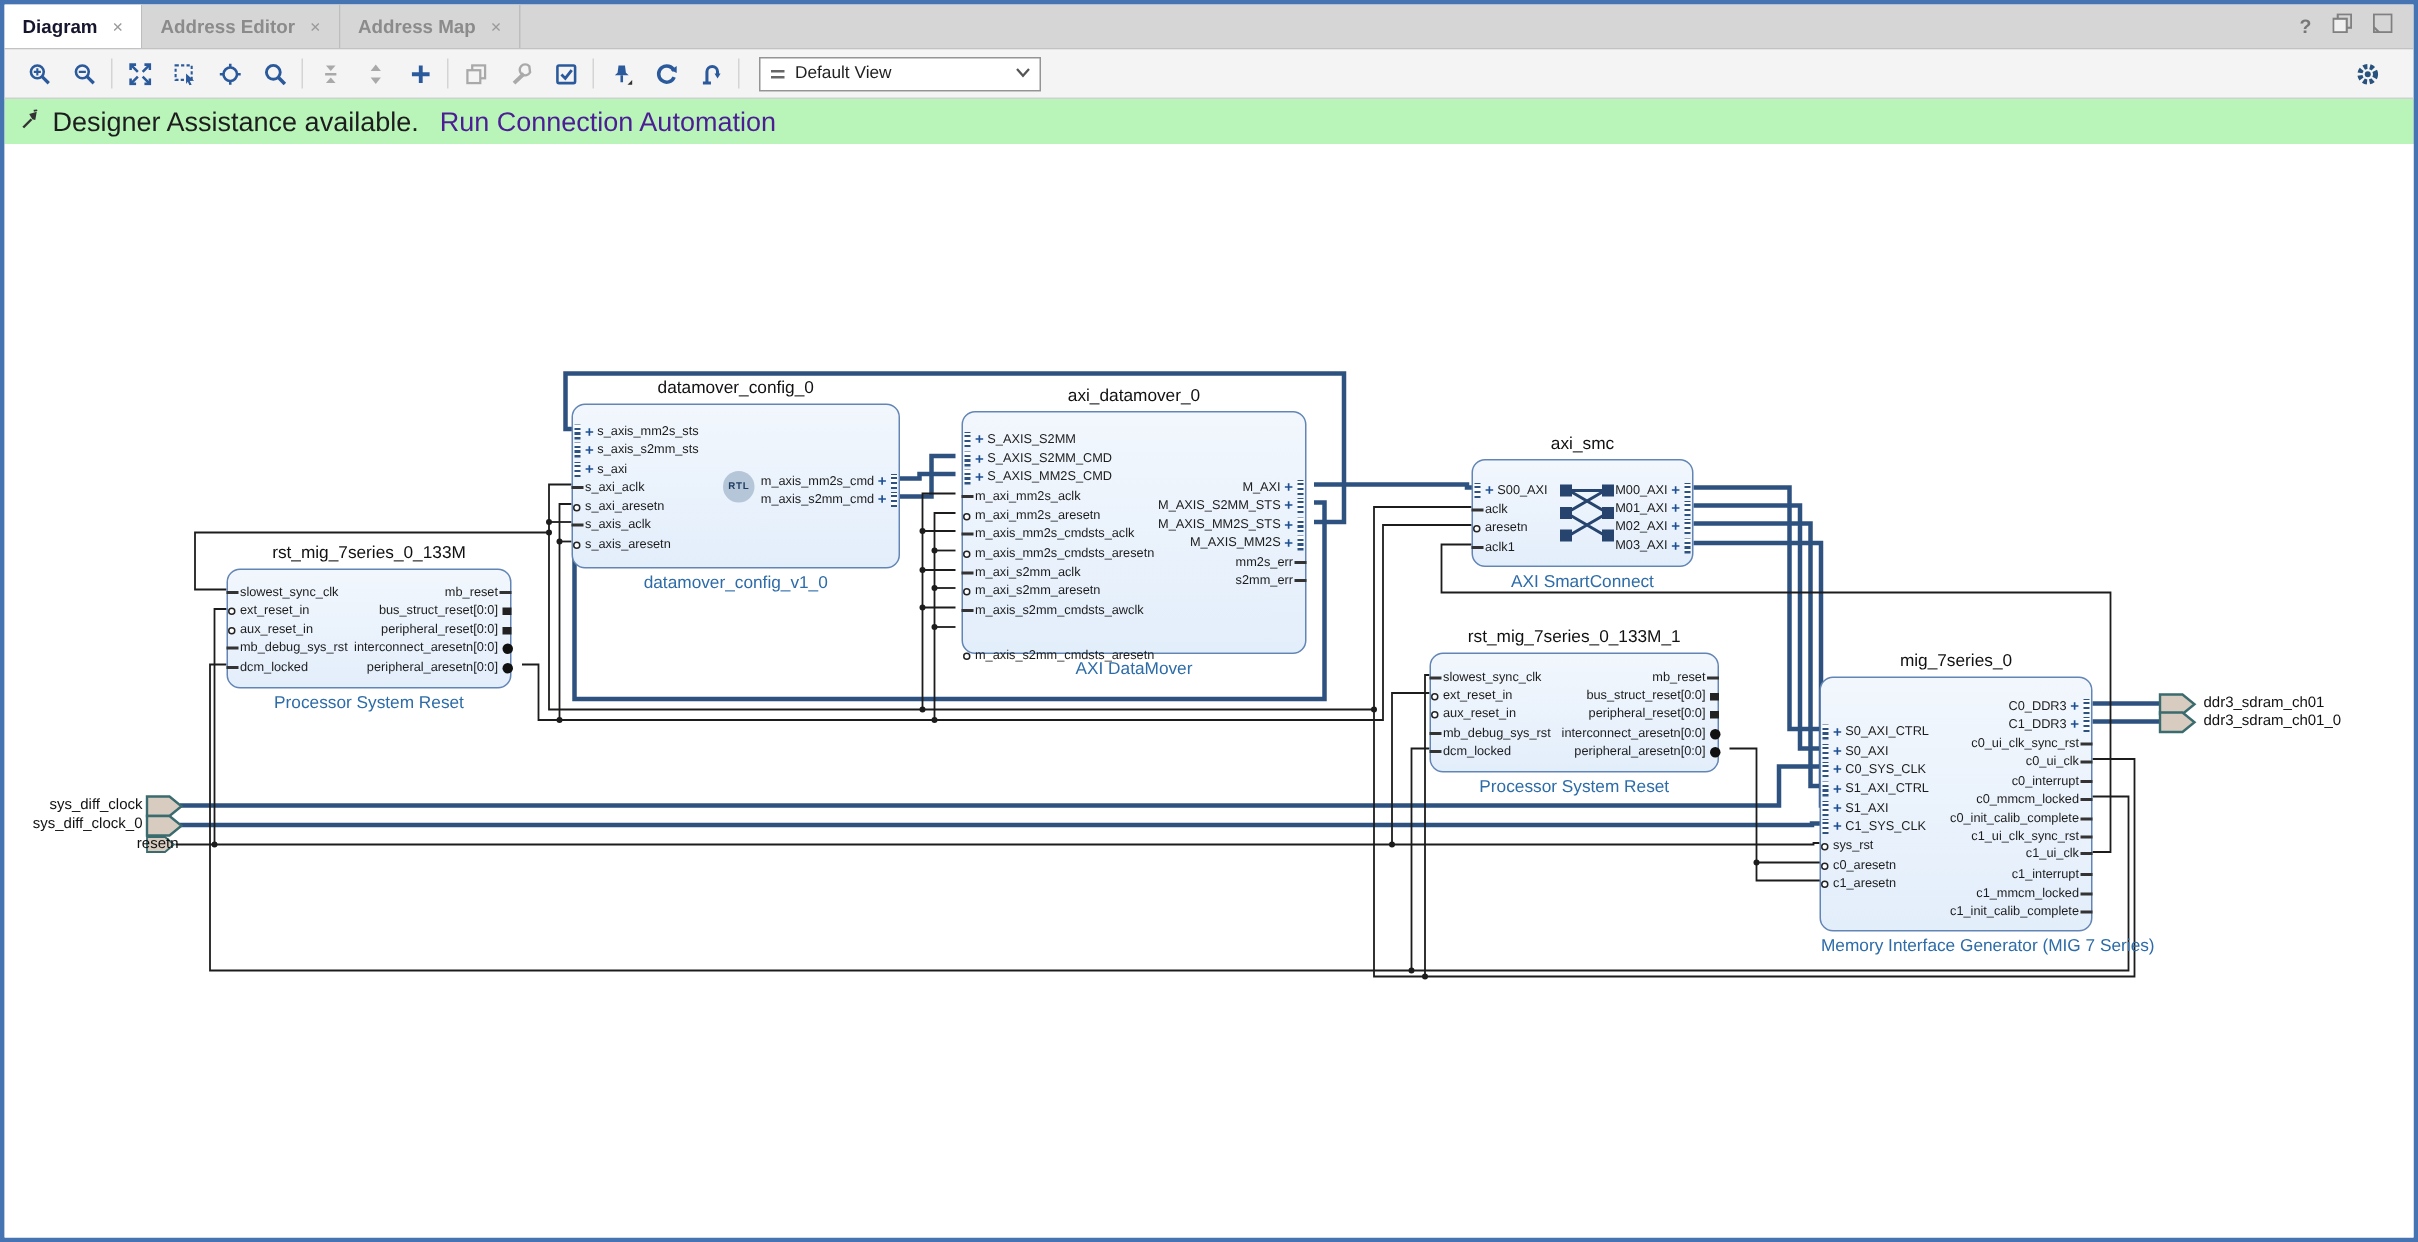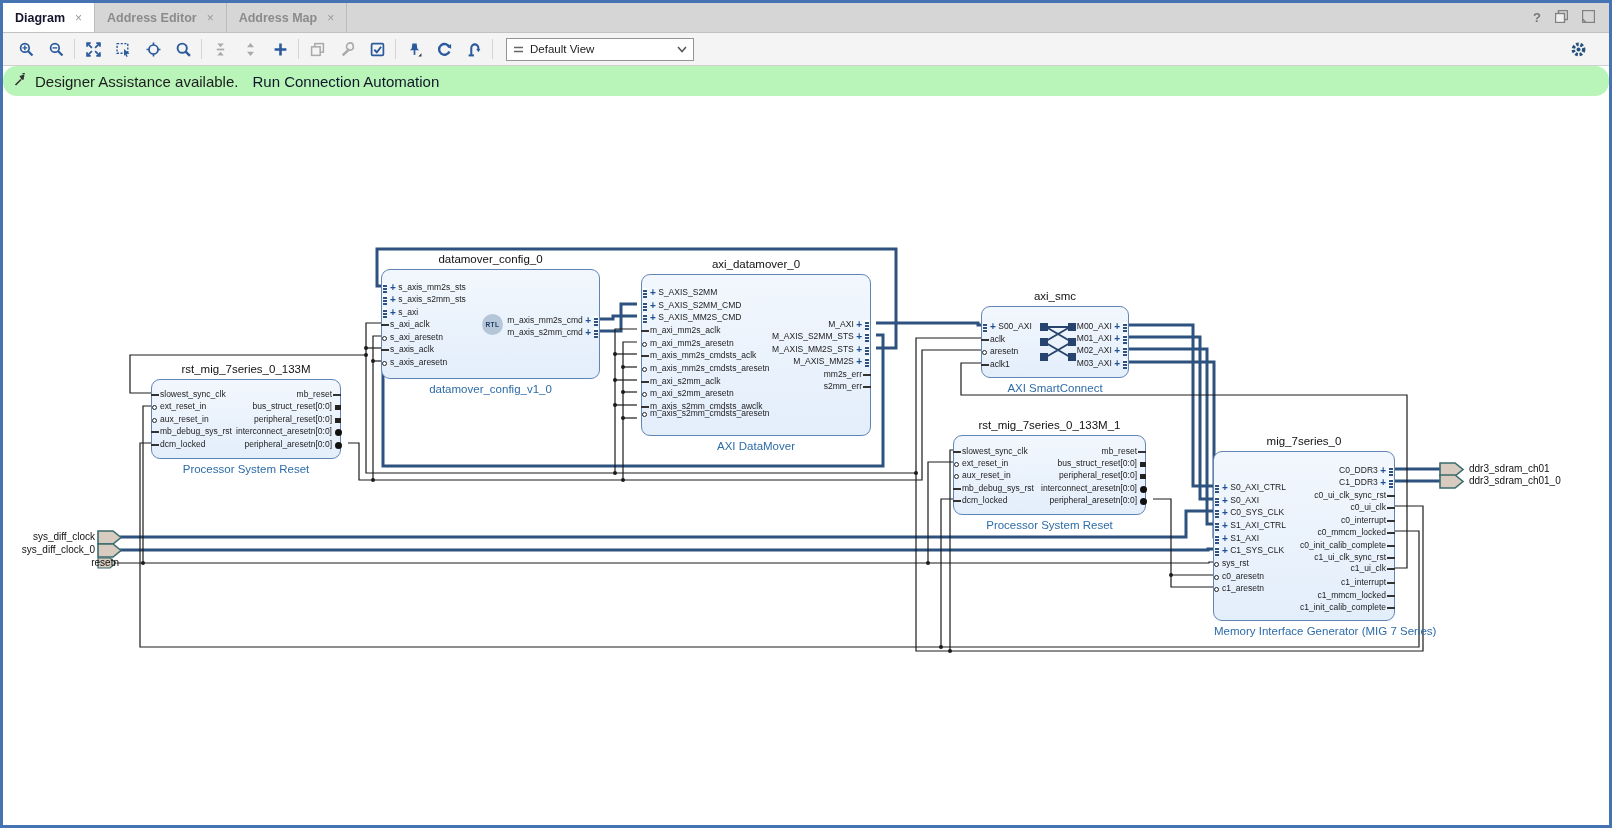--- a/index.html
+++ b/index.html
@@ -18,22 +18,22 @@
   .winicons .q{font-size:13px;font-weight:bold;}
   .toolbar{position:absolute;left:0;top:30px;width:100%;height:33px;background:#f4f4f4;
            border-bottom:1px solid #d0d0d0;display:flex;align-items:center;padding:0 8px;}
   .tbtn{width:26px;height:26px;display:flex;align-items:center;justify-content:center;margin:0 2px;}
   .tsep{width:1px;height:20px;background:#d4d4d4;margin:0 3px;}
   .viewsel{margin-left:10px;height:23px;min-width:188px;border:1px solid #949494;background:#fff;
            display:flex;align-items:center;font-size:11.5px;color:#222;padding:0 6px;gap:6px;}
   .viewsel .chev{margin-left:auto;color:#555;}
   .gear{margin-left:auto;margin-right:10px;}
   .banner{position:absolute;left:0;top:63px;width:100%;height:30px;background:#b9f4b9;
-          display:flex;align-items:center;gap:8px;padding:0 10px;font-size:15px;color:#1d1d1d;border-radius:14px;}
-  .banner a{color:#0f172a;text-decoration:none;margin-left:6px;}
+          display:flex;align-items:center;gap:8px;padding:0 10px;font-size:18px;color:#1d1d1d;}
+  .banner a{color:#4c1d95;text-decoration:none;margin-left:6px;}
   
   #stage{position:absolute;left:0;top:93px;width:1612px;height:732px;background:#fff;}
   #wires{position:absolute;left:0;top:-93px;width:1612px;height:828px;pointer-events:none;}
   .block{position:absolute;background:linear-gradient(180deg,#f2f7fd,#e3eefb);
          border:1px solid #6285b5;border-radius:9px;}
   .btitle{position:absolute;top:-17px;left:0;width:100%;text-align:center;font-size:11.5px;color:#111;white-space:nowrap;}
   .bsub{position:absolute;bottom:-17px;left:0;width:100%;text-align:center;font-size:11.5px;color:#2d6ca8;white-space:nowrap;}
   .pin{position:absolute;height:11px;line-height:11px;font-size:8.5px;color:#1c1c1c;white-space:nowrap;}
   .pin.left{left:8px;} .pin.right{right:8px;text-align:right;}
   .pin .plus{color:#1d4f93;font-weight:bold;font-size:10px;vertical-align:-1px;}
@@ -318,21 +318,21 @@
       <div class="pin left" style="top: 12px;"><span class="plus">+</span> <span>S_AXIS_S2MM</span><span class="g stack" style="left: -7px;"></span></div>
       <div class="pin left" style="top: 25px;"><span class="plus">+</span> <span>S_AXIS_S2MM_CMD</span><span class="g stack" style="left: -7px;"></span></div>
       <div class="pin left" style="top: 37px;"><span class="plus">+</span> <span>S_AXIS_MM2S_CMD</span><span class="g stack" style="left: -7px;"></span></div>
       <div class="pin left" style="top: 50px;"><span>m_axi_mm2s_aclk</span><span class="g stub" style="left: -9px;"></span></div>
       <div class="pin left" style="top: 63px;"><span>m_axi_mm2s_aresetn</span><span class="g bub" style="left: -8px;"></span></div>
       <div class="pin left" style="top: 75px;"><span>m_axis_mm2s_cmdsts_aclk</span><span class="g stub" style="left: -9px;"></span></div>
       <div class="pin left" style="top: 88px;"><span>m_axis_mm2s_cmdsts_aresetn</span><span class="g bub" style="left: -8px;"></span></div>
       <div class="pin left" style="top: 101px;"><span>m_axi_s2mm_aclk</span><span class="g stub" style="left: -9px;"></span></div>
       <div class="pin left" style="top: 113px;"><span>m_axi_s2mm_aresetn</span><span class="g bub" style="left: -8px;"></span></div>
       <div class="pin left" style="top: 126px;"><span>m_axis_s2mm_cmdsts_awclk</span><span class="g stub" style="left: -9px;"></span></div>
-      <div class="pin left" style="top: 133px;"><span>m_axis_s2mm_cmdsts_aresetn</span><span class="g bub" style="left: -8px;"></span></div>
+      <div class="pin left" style="top: 156px;"><span>m_axis_s2mm_cmdsts_aresetn</span><span class="g bub" style="left: -8px;"></span></div>
       <div class="pin right" style="top: 44px;"><span>M_AXI</span> <span class="plus">+</span><span class="g stack" style="right: -7px;"></span></div>
       <div class="pin right" style="top: 56px;"><span>M_AXIS_S2MM_STS</span> <span class="plus">+</span><span class="g stack" style="right: -7px;"></span></div>
       <div class="pin right" style="top: 69px;"><span>M_AXIS_MM2S_STS</span> <span class="plus">+</span><span class="g stack" style="right: -7px;"></span></div>
       <div class="pin right" style="top: 81px;"><span>M_AXIS_MM2S</span> <span class="plus">+</span><span class="g stack" style="right: -7px;"></span></div>
       <div class="pin right" style="top: 94px;"><span>mm2s_err</span><span class="g stub" style="right: -9px;"></span></div>
       <div class="pin right" style="top: 106px;"><span>s2mm_err</span><span class="g stub" style="right: -9px;"></span></div>
     </div>
     <div class="block" style="left: 978px; top: 210px; width: 148px; height: 72px;">
       <div class="btitle">axi_smc</div>
       <div class="bsub">AXI SmartConnect</div>

